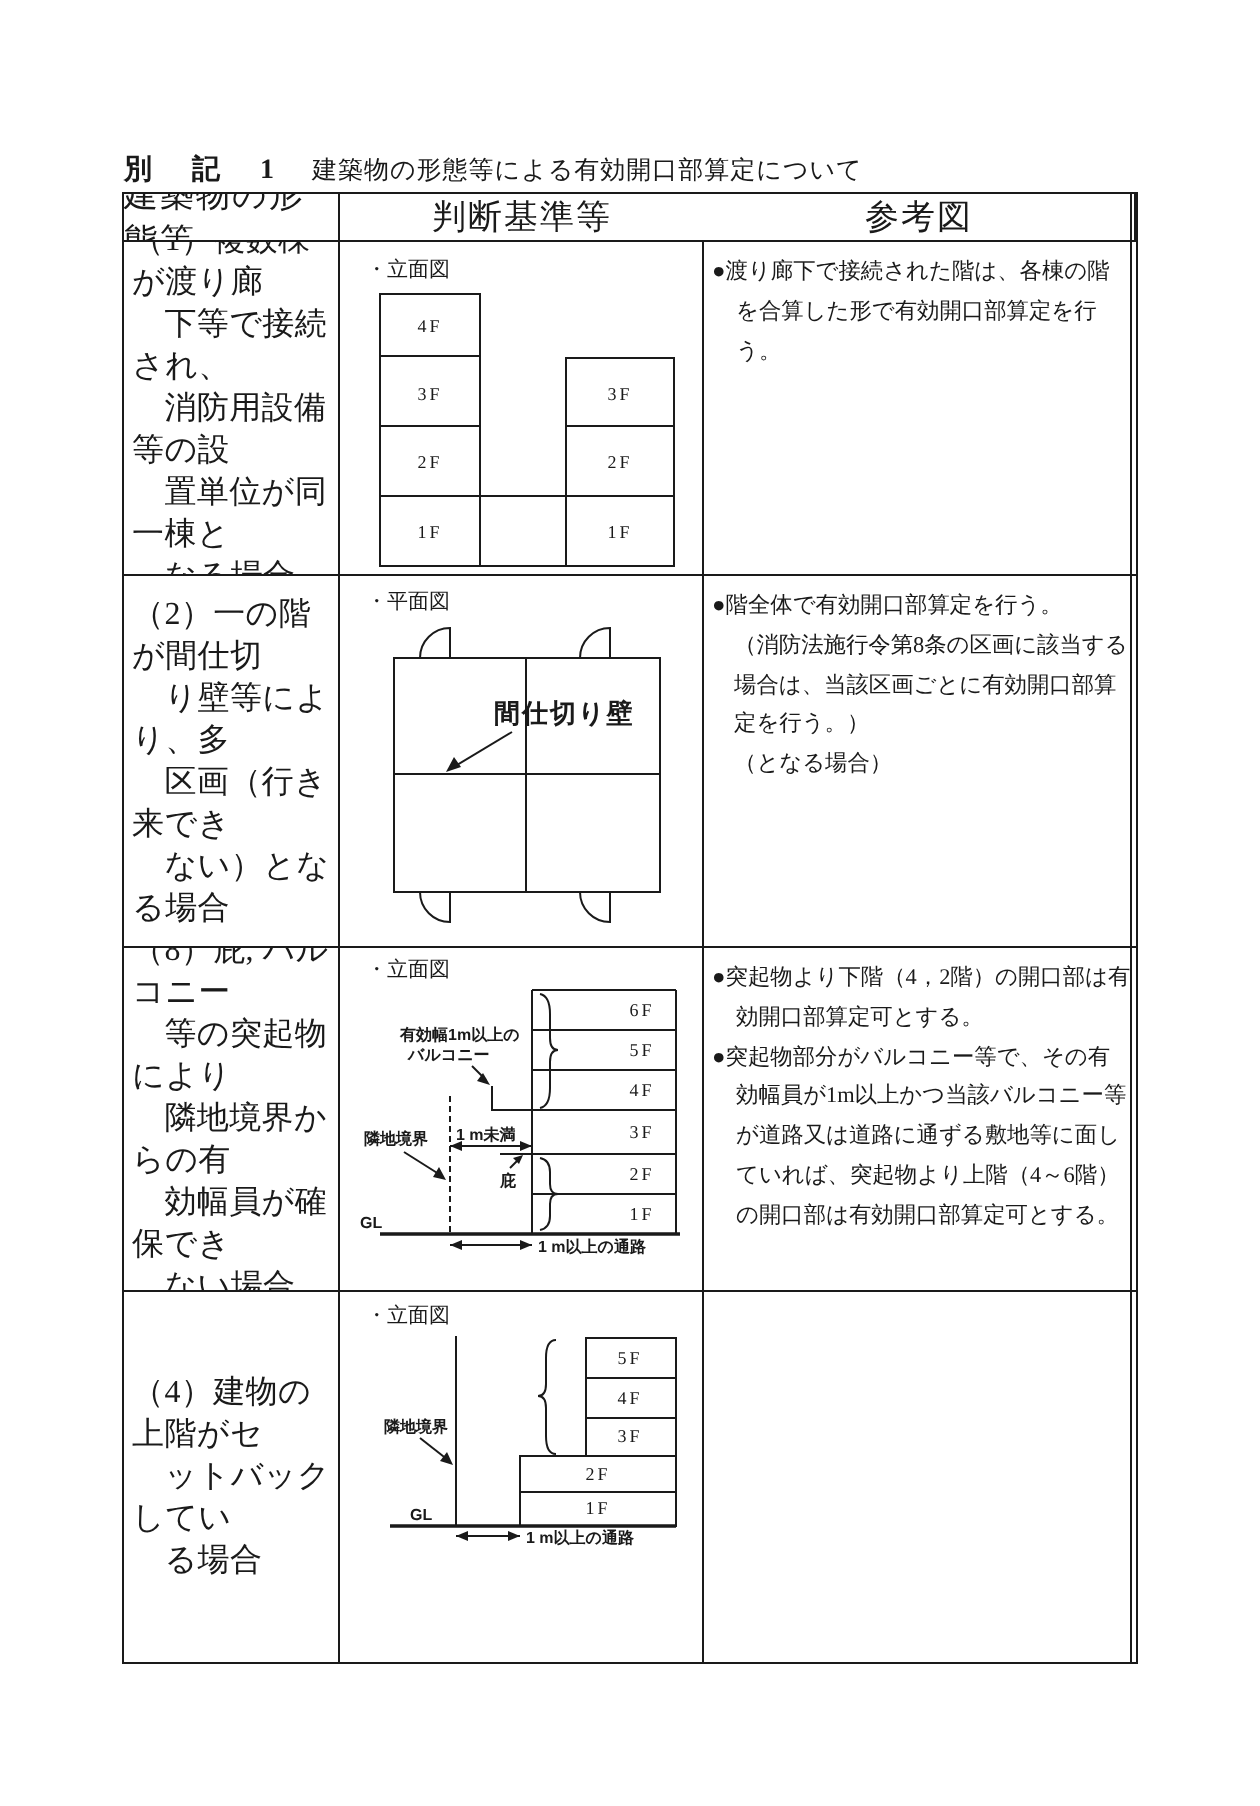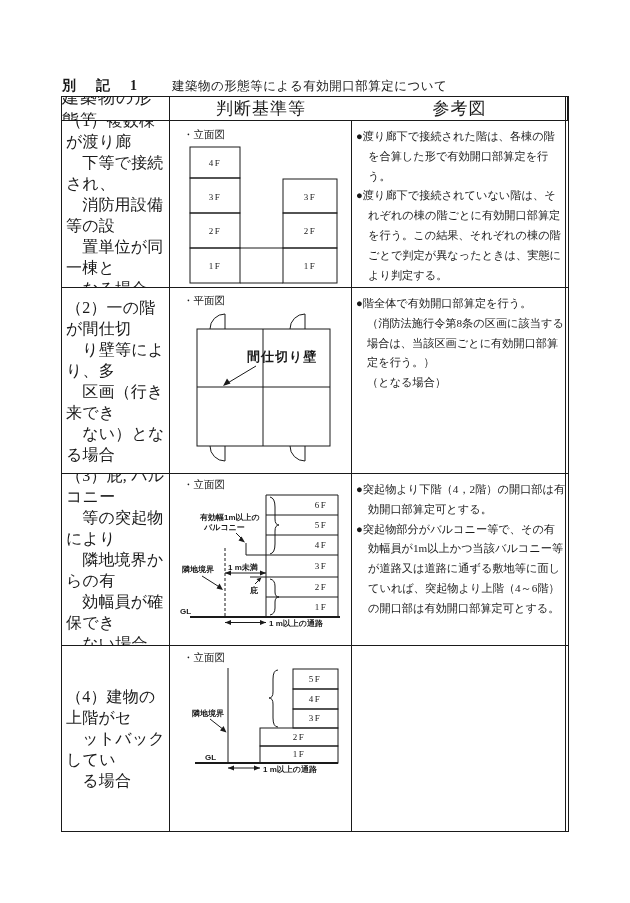--- a/index.html
+++ b/index.html
@@ -1,20 +1,20 @@
 <!DOCTYPE html>
 <html><head>
 <meta charset="utf-8">
 <style>
   html,body{margin:0;padding:0;background:#fff;}
   body{width:630px;height:903px;position:relative;font-family:"Liberation Serif","DejaVu Serif",serif;color:#1a1a1a;}
   .page{position:absolute;inset:0;background:#fff;}
   .heading{position:absolute;left:62px;top:76px;white-space:nowrap;}
   .heading .t1{font-weight:bold;font-size:14px;letter-spacing:3px;}
-  .heading .t2{font-size:12.5px;margin-left:32px;letter-spacing:0.5px;}
+  .heading .t2{font-size:12.5px;margin-left:16px;letter-spacing:0.5px;}
   .tbl{position:absolute;left:61px;top:96px;display:grid;
        grid-template-columns:108px 182px 216px;
        grid-template-rows:24px 167px 186px 172px 185px;
        border:1.8px solid #1a1a1a;background:#fff;}
   .tbl::after{content:"";position:absolute;top:0;bottom:0;right:2.5px;width:1px;background:#1a1a1a;}
   .c{border-right:1px solid #1a1a1a;border-bottom:1px solid #1a1a1a;box-sizing:border-box;
      position:relative;overflow:hidden;background:#fff;}
   .lastcol{border-right:none;}
   .lastrow{border-bottom:none;}
   .hd{display:flex;align-items:center;justify-content:center;font-size:17px;letter-spacing:1px;}
@@ -79,21 +79,20 @@
           <text x="140" y="79" text-anchor="middle">3F</text>
           <text x="140" y="113" text-anchor="middle">2F</text>
           <text x="140" y="148" text-anchor="middle">1F</text>
         </g>
       </svg>
     </div>
     <div class="c crit lastcol">
 
         <div class="citem"><span class="marker">●</span><span>渡り廊下で接続された階は、各棟の階を合算した形で有効開口部算定を行う。</span></div>
 
-        <div class="citem"><span class="marker">●</span><span>渡り廊下で接続されていない階は、それぞれの棟の階ごとに有効開口部算定を行う。この結果、それぞれの棟の階ごとで判定が異なったときは、実態により判定する。</span></div>
       </div>
 
     <div class="c lbl">（2）一の階が間仕切
 　り壁等により、多
 　区画（行き来でき
 　ない）となる場合</div>
     <div class="c">
       <svg class="figsvg" width="182" height="186" viewBox="0 0 182 186">
         <text class="cap" x="13" y="16">・平面図</text>
         <g class="ln">
@@ -117,21 +116,21 @@
     <div class="c crit lastcol">
 
         <div class="citem"><span class="marker">●</span><span>階全体で有効開口部算定を行う。</span></div>
 
         <div class="citem indent"><span class="marker"></span><span>（消防法施行令第8条の区画に該当する場合は、当該区画ごとに有効開口部算定を行う。）</span></div>
 
 
         <div class="citem indent"><span class="marker"></span><span>（となる場合）</span></div>
       </div>
 
-    <div class="c lbl">（3）庇, バルコニー
+    <div class="c lbl">（8）庇, バルコニー
 　等の突起物により
 　隣地境界からの有
 　効幅員が確保でき
 　ない場合</div>
     <div class="c">
       <svg class="figsvg" width="182" height="172" viewBox="0 0 182 172">
         <text class="cap" x="13" y="14">・立面図</text>
         <g class="ln">
           <line x1="96" y1="21" x2="96" y2="143"></line>
           <line x1="168" y1="21" x2="168" y2="143"></line>

